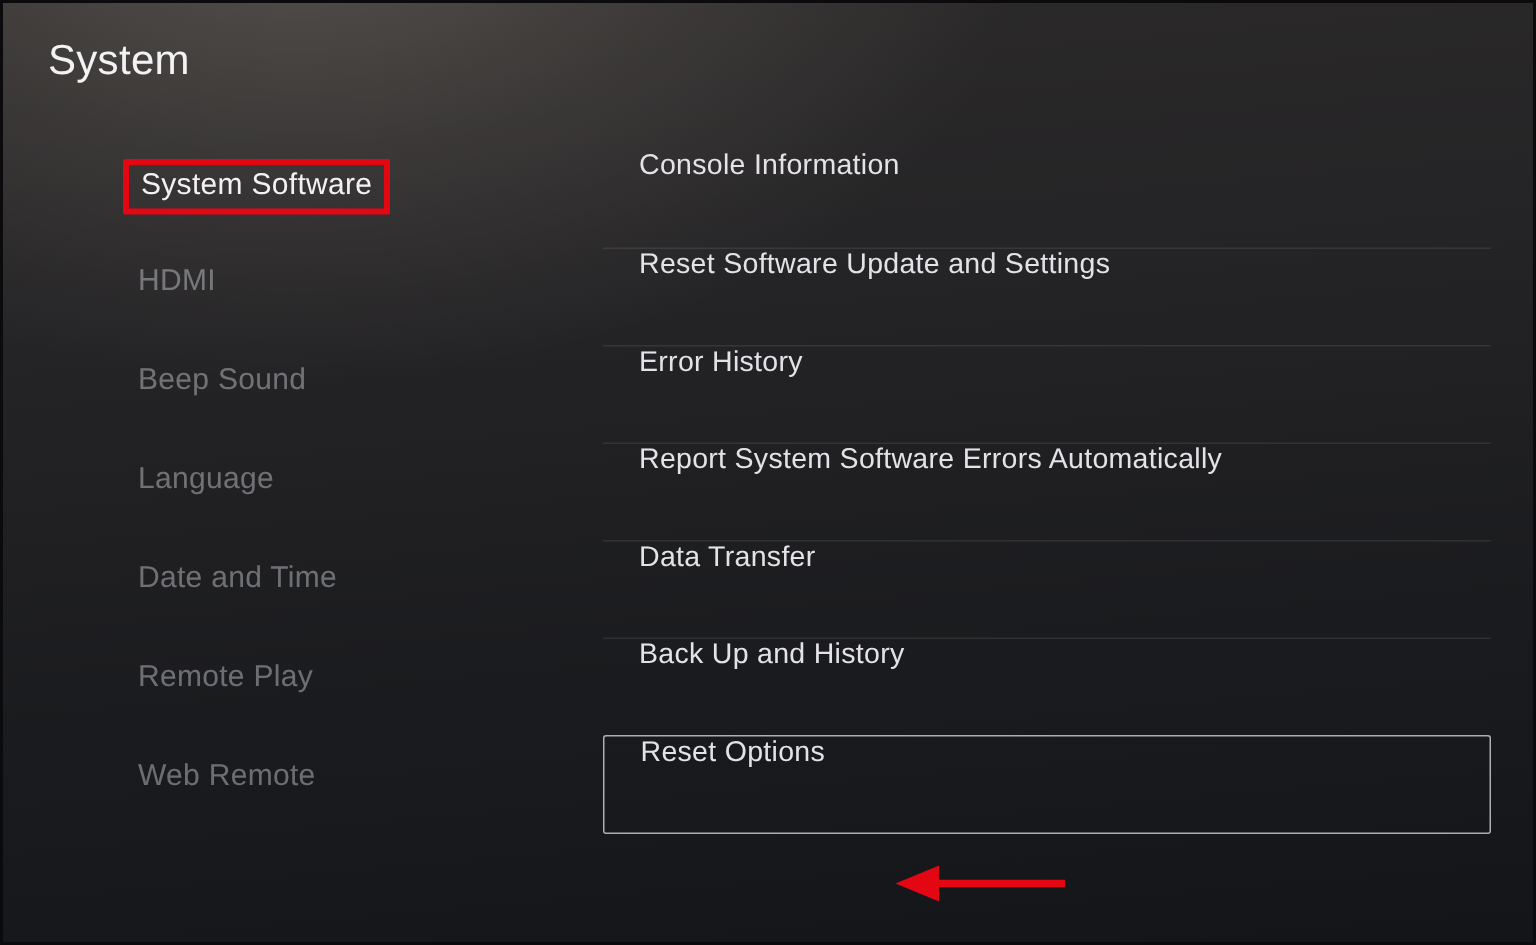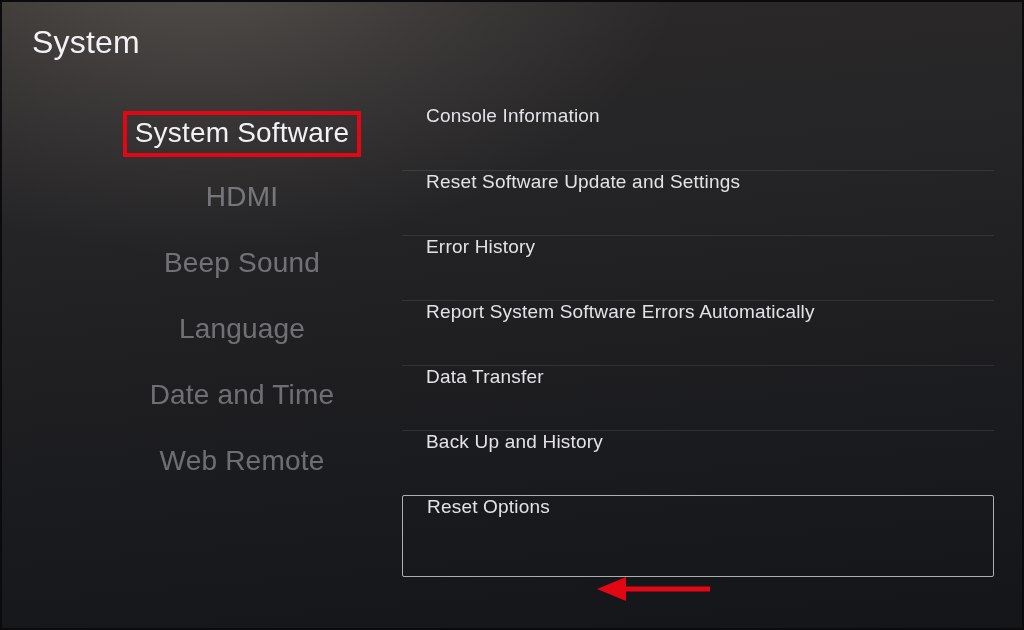--- a/index.html
+++ b/index.html
@@ -9,46 +9,45 @@
     background:
       radial-gradient(ellipse 700px 450px at 200px -60px,
         rgba(255,240,220,0.20) 0%,
         rgba(255,240,220,0.09) 35%,
         rgba(255,240,220,0.0) 70%),
       linear-gradient(175deg, #2c2a2a 0%, #252426 30%, #1a1b1e 70%, #141519 100%);
     color: #e8e8ea;
     border: 2px solid #0b0b0d;
   }
   .page-title {
-    font-size: 32px;
+    font-size: 28px;
     font-weight: 400;
     color: #f2f2f4;
     padding: 22px 0 0 30px;
     letter-spacing: 0.2px;
   }
   .content {
     display: flex;
     padding: 44px 0 0 0;
   }
   .sidebar {
     width: 400px;
     padding-left: 80px;
   }
   .sidebar-item {
-    font-size: 28px;
+    font-size: 20px;
     font-weight: 300;
     color: rgba(225,225,230,0.42);
     padding: 0 0;
     height: 66px;
     display: flex;
     align-items: flex-start;
     padding-top: 6px;
     cursor: pointer;
     letter-spacing: 0.2px;
-    justify-content: center;
   }
   .sidebar-item .label-wrap {
     display: inline-block;
     padding: 4px 10px 6px 10px;
   }
   .sidebar-item.active .label-wrap {
     color: #f2f2f4;
     font-weight: 400;
   }
   .sidebar-item.highlighted .label-wrap {
@@ -71,21 +70,21 @@
     color: #e3e3e7;
     cursor: pointer;
     letter-spacing: 0.2px;
   }
   .option-row:first-child {
     border-top: none;
   }
   .option-row.focused {
     border: 1.5px solid rgba(255,255,255,0.65);
     border-radius: 2px;
-    height: 82px;
+    height: 66px;
   }
   .arrow-annotation {
     position: absolute;
     left: 592px;
     top: 569px;
     pointer-events: none;
   }
   .arrow-annotation svg { display: block; }
 </style>
 </head>
@@ -103,20 +102,23 @@
       <span class="label-wrap">HDMI</span>
     </div>
     <div class="sidebar-item">
       <span class="label-wrap">Beep Sound</span>
     </div>
     <div class="sidebar-item">
       <span class="label-wrap">Language</span>
     </div>
     <div class="sidebar-item">
       <span class="label-wrap">Date and Time</span>
+    </div>
+    <div class="sidebar-item">
+      <span class="label-wrap">Remote Play</span>
     </div>
     <div class="sidebar-item">
       <span class="label-wrap">Web Remote</span>
     </div>
   </div>
 
   <div class="main">
     <div class="option-row">
       <span>Console Information</span>
     </div>

